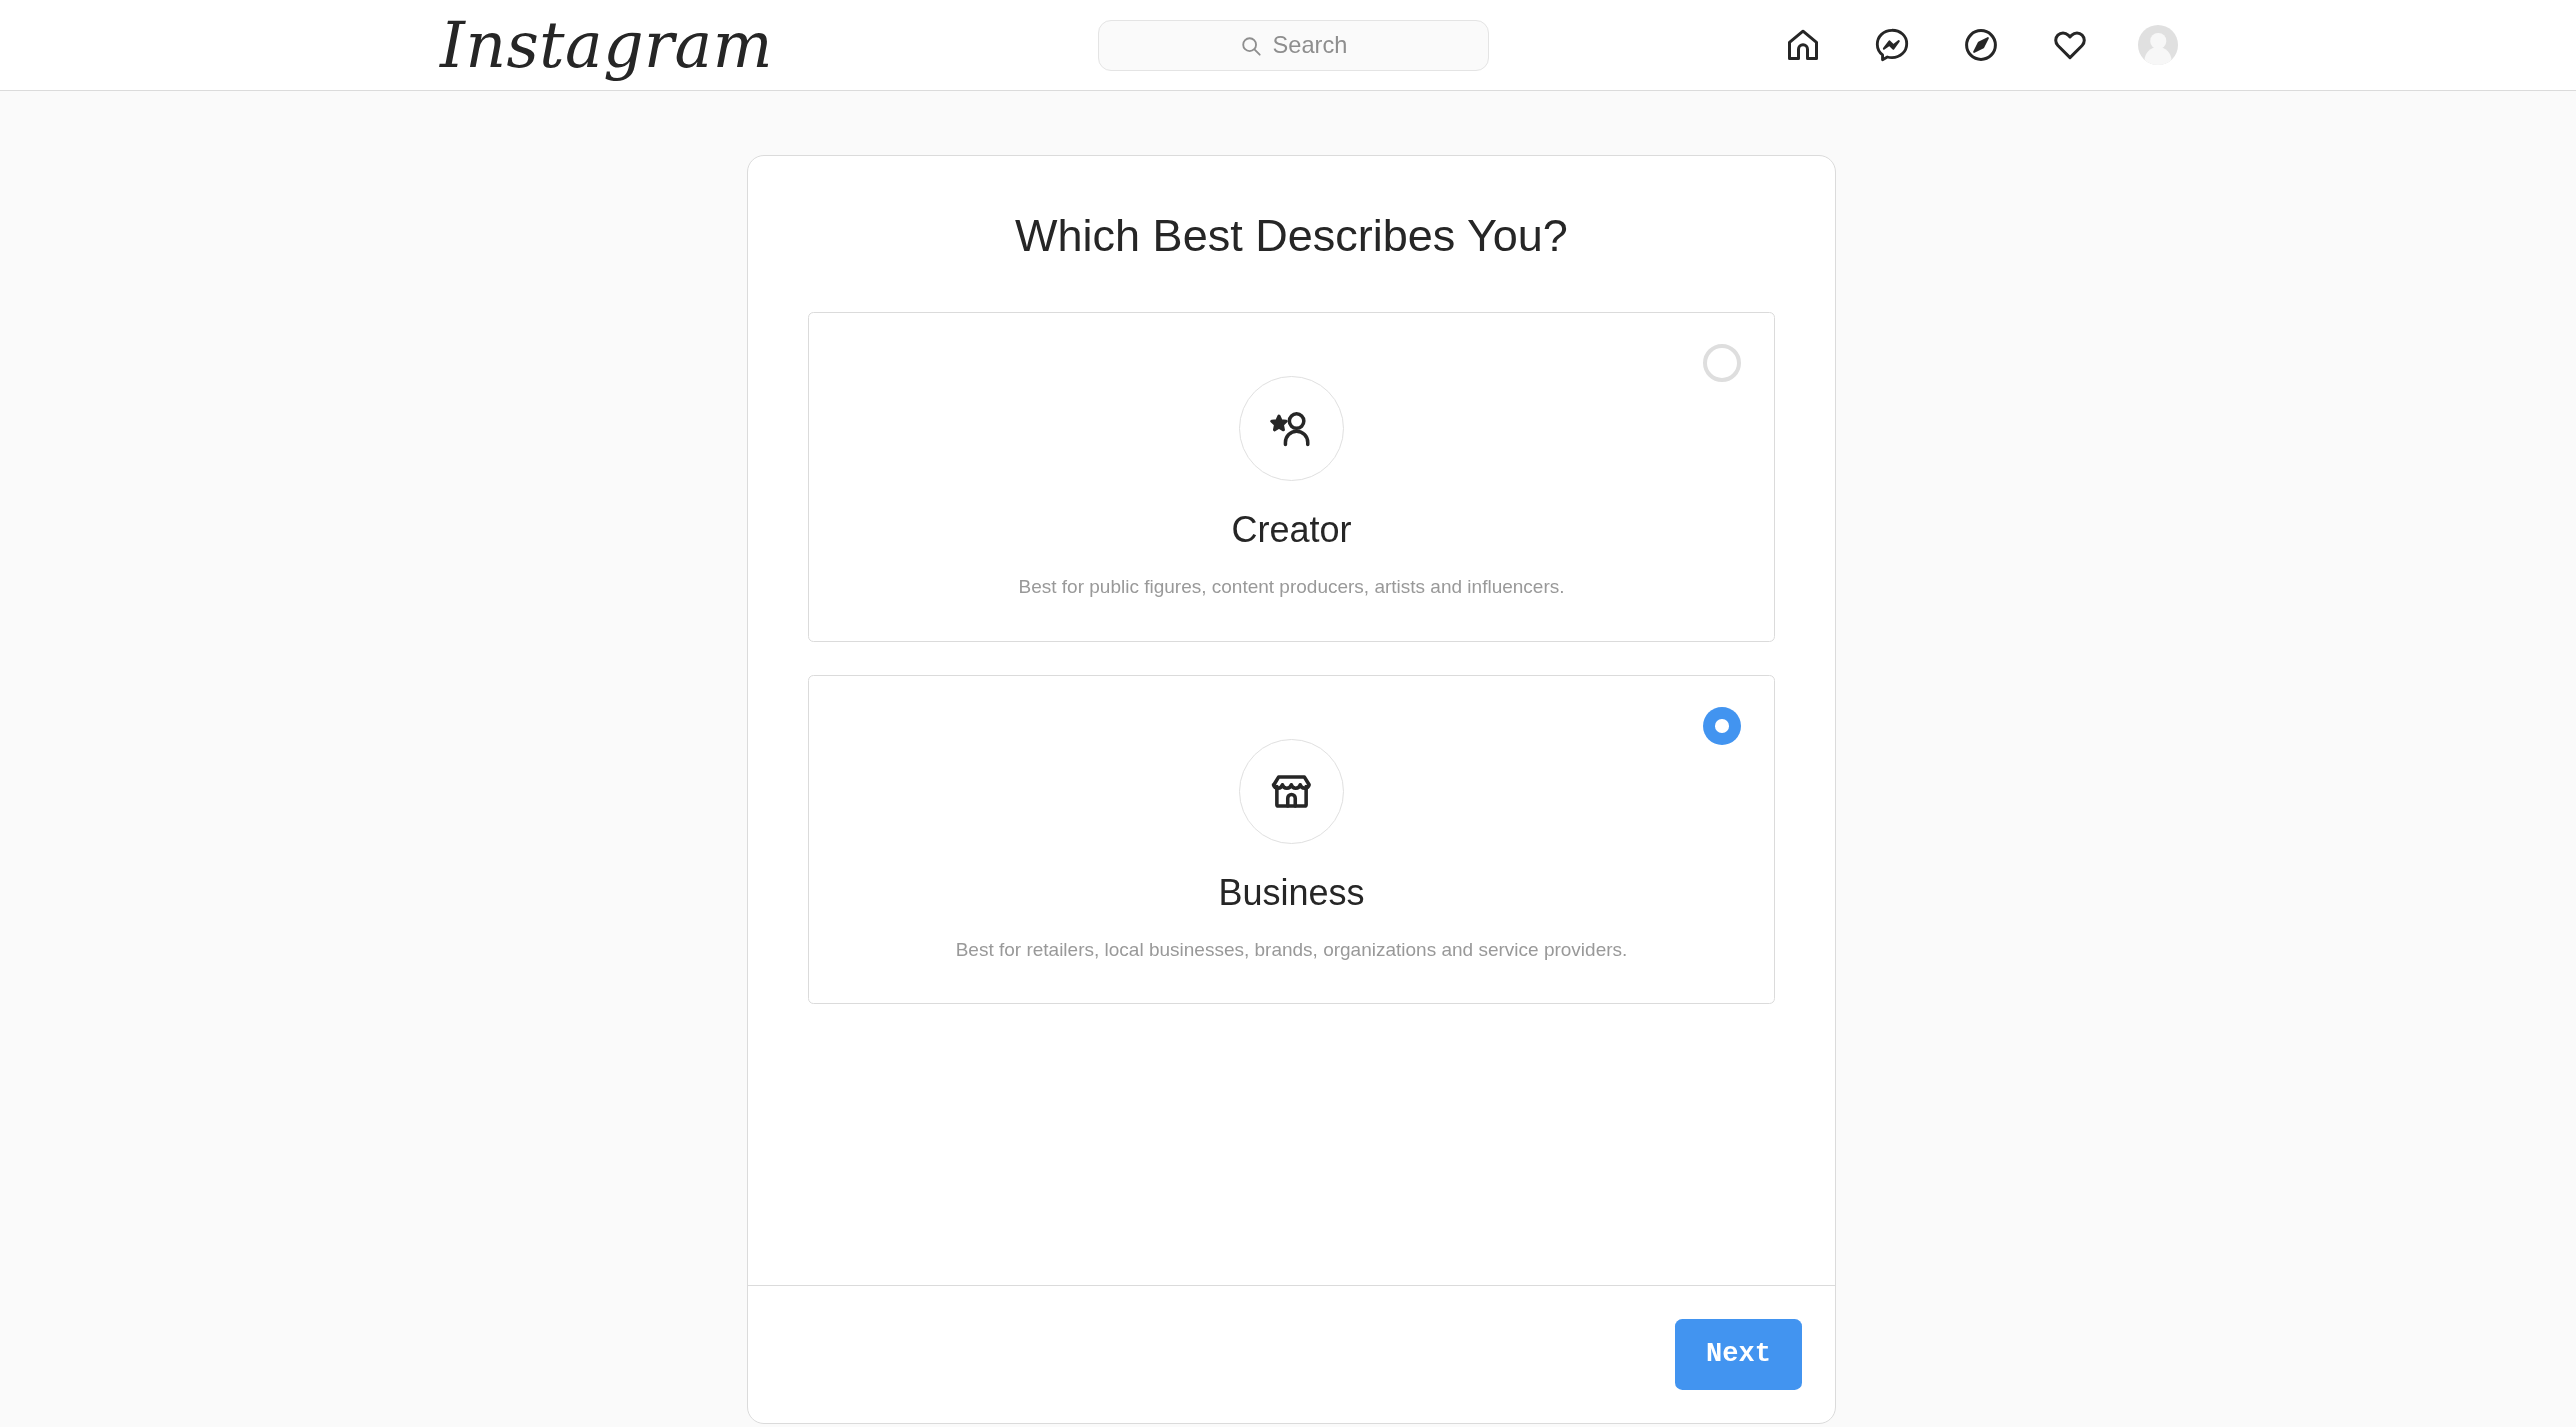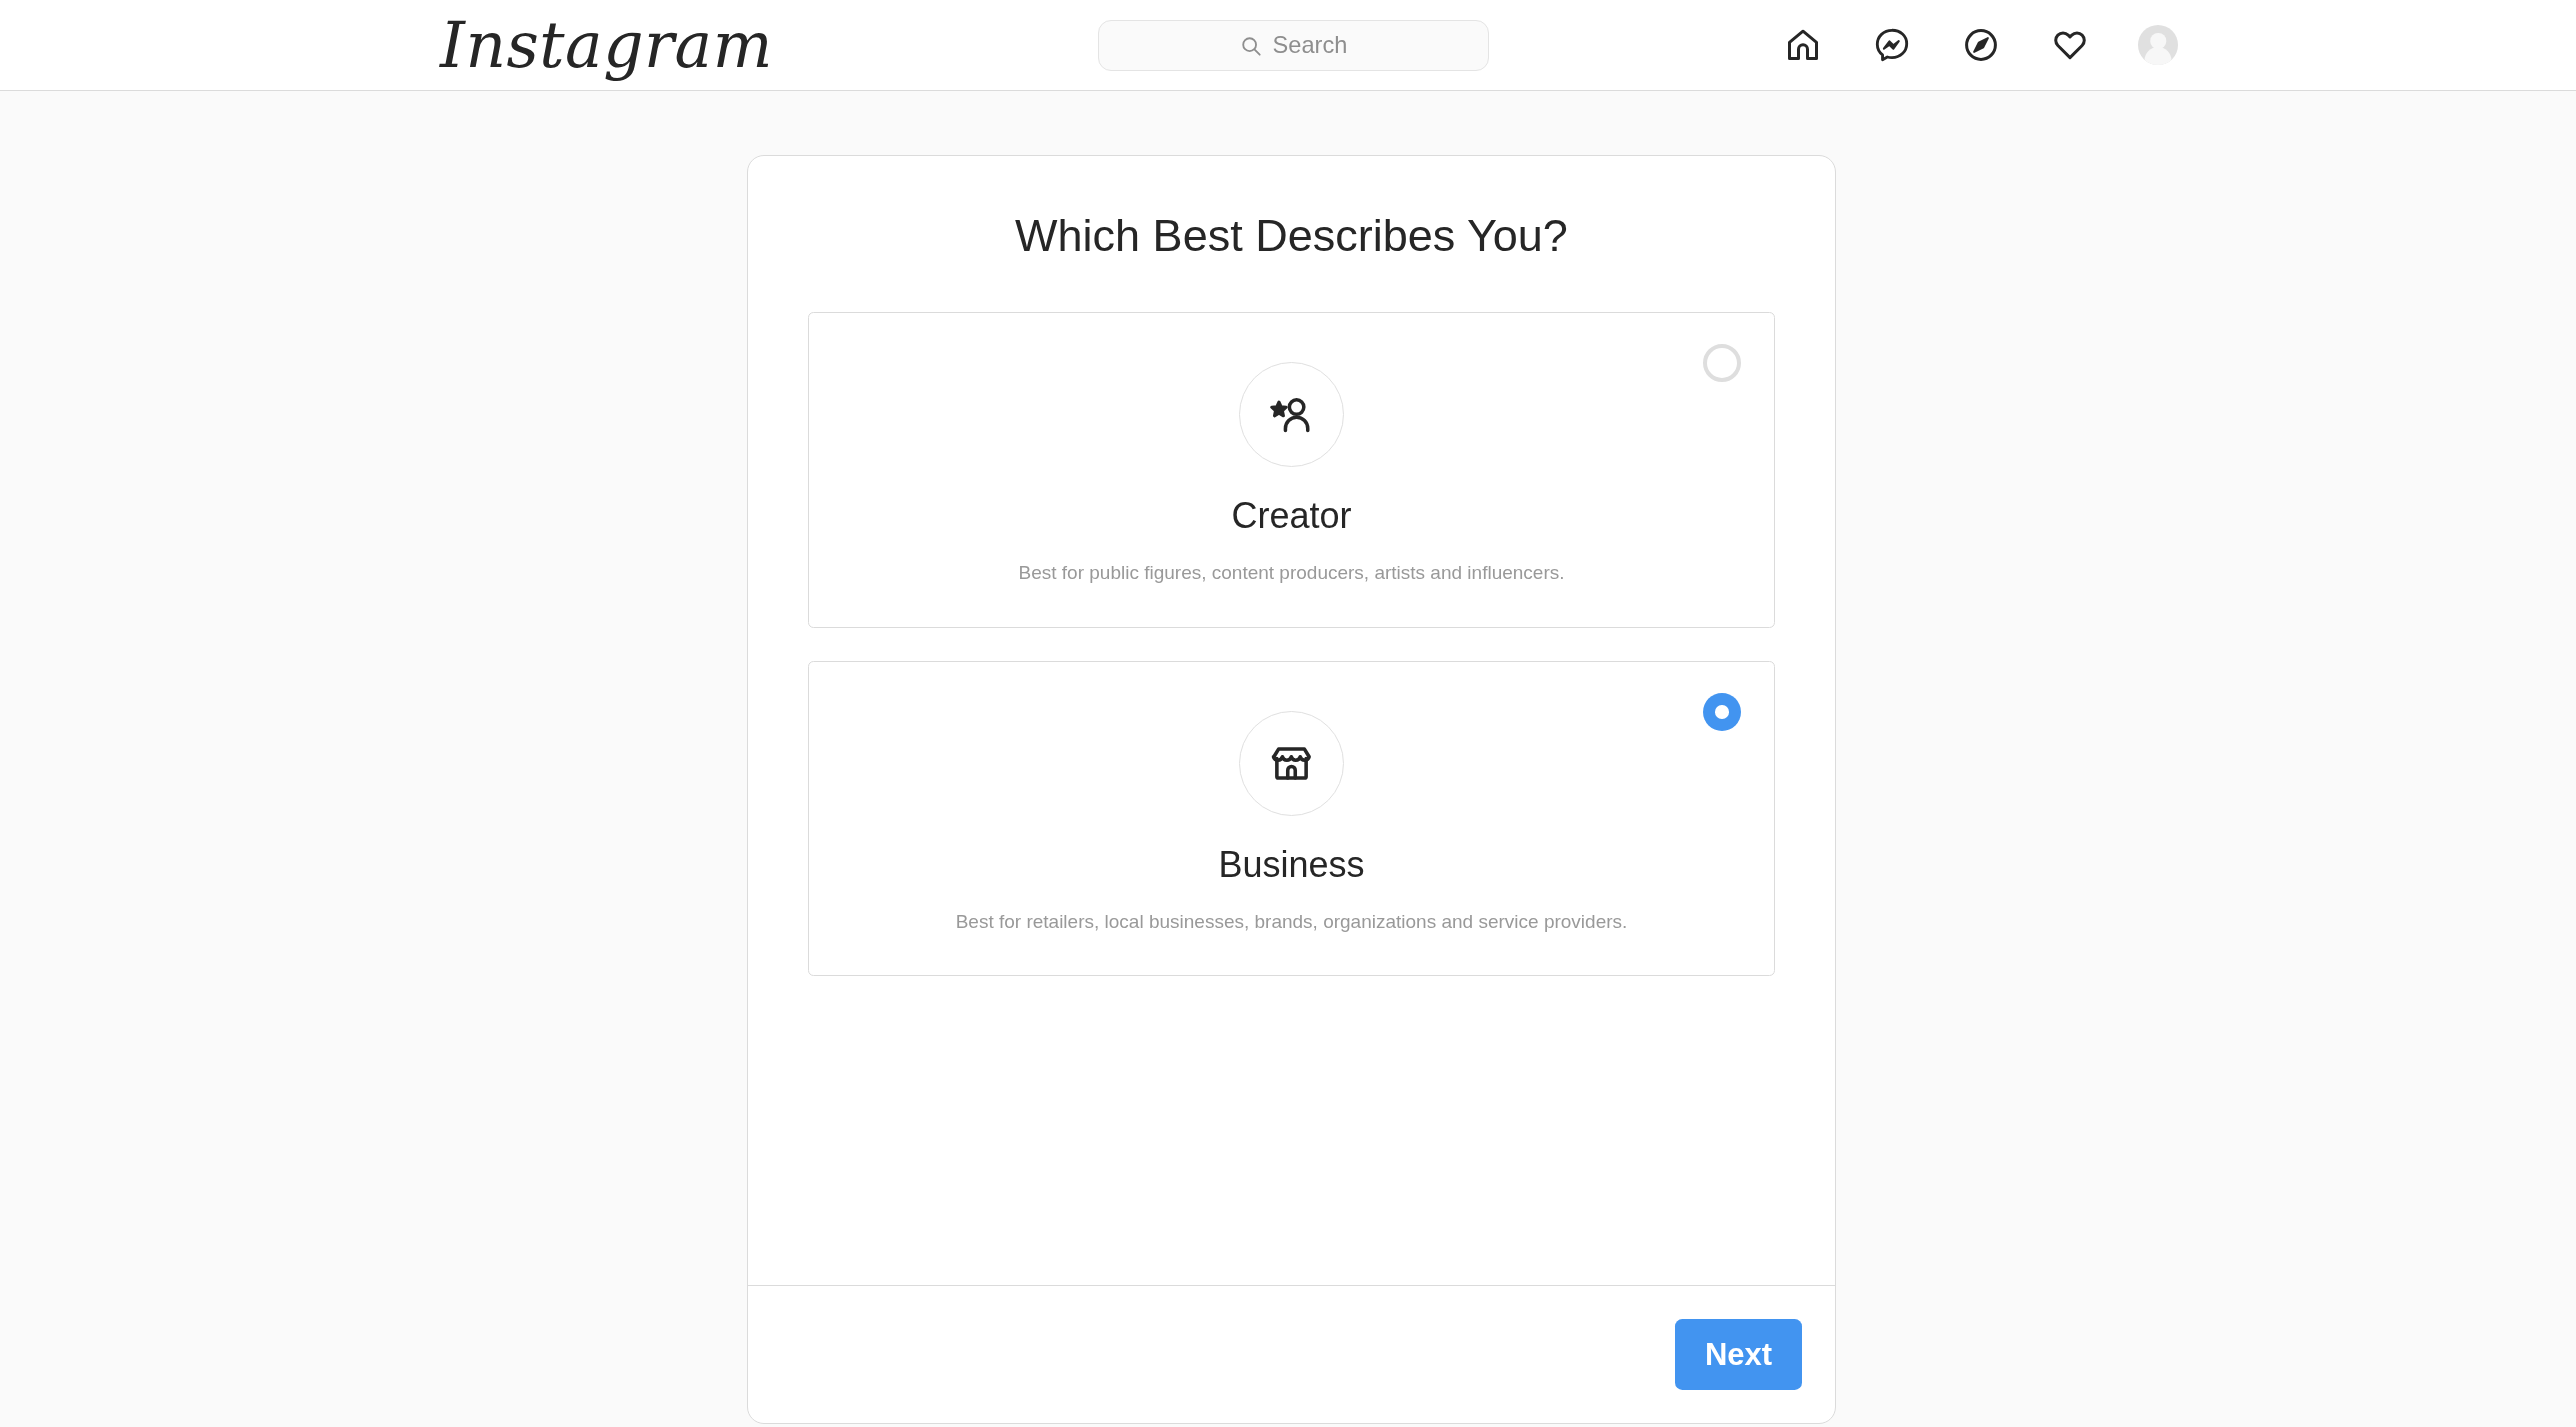--- a/index.html
+++ b/index.html
@@ -158,21 +158,21 @@
   .options {
     padding: 0 60px;
     margin-top: 49px;
   }
   .option {
     position: relative;
     border: 0.9px solid #dbdbdb;
     border-radius: 5.5px;
     background: #ffffff;
     box-sizing: border-box;
-    padding: 49px 36px 40px;
+    padding: 63px 36px 40px;
     cursor: pointer;
   }
   .option + .option { margin-top: 33px; }
 
   .option-radio {
     position: absolute;
     top: 31px;
     right: 33px;
     width: 38px;
     height: 38px;
@@ -237,22 +237,22 @@
     align-items: center;
     justify-content: flex-end;
     padding-right: 33px;
     box-sizing: border-box;
   }
   .next-button {
     background: #4294f0;
     color: #ffffff;
     border: none;
     border-radius: 7.3px;
-    font-family: Liberation Sans, sans-serif;
-    font-size: 31px;
+    font-family: Liberation Mono, monospace;
+    font-size: 27px;
     font-weight: bold;
     width: 127px;
     height: 71px;
     cursor: pointer;
     line-height: 1;
   }
 </style>
 </head>
 <body>
 

